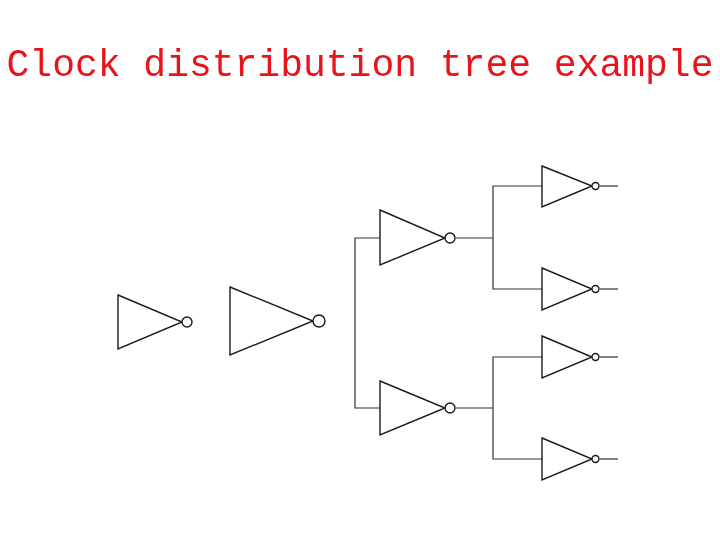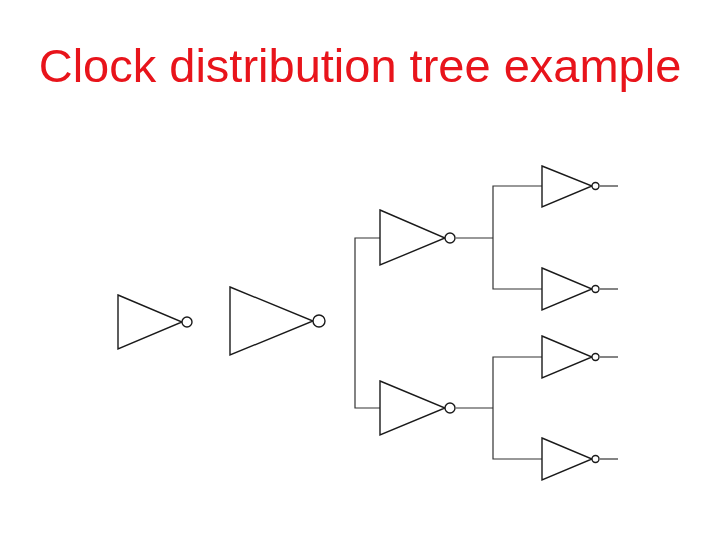--- a/index.html
+++ b/index.html
@@ -13,24 +13,24 @@
       position: relative;
       overflow: hidden;
       font-family: "Liberation Sans", "DejaVu Sans", sans-serif;
     }
     .slide-title {
       position: absolute;
       left: 0;
       top: 40px;
       width: 720px;
       text-align: center;
-      font-size: 47px;
+      font-size: 38px;
       line-height: 52px;
       color: #e8141b;
-      font-family: Liberation Sans, sans-serif;
+      font-family: Liberation Mono, monospace;
       letter-spacing: 0px;
     }
     .diagram {
       position: absolute;
       left: 0;
       top: 0;
       width: 720px;
       height: 540px;
     }
     .gate-body {

